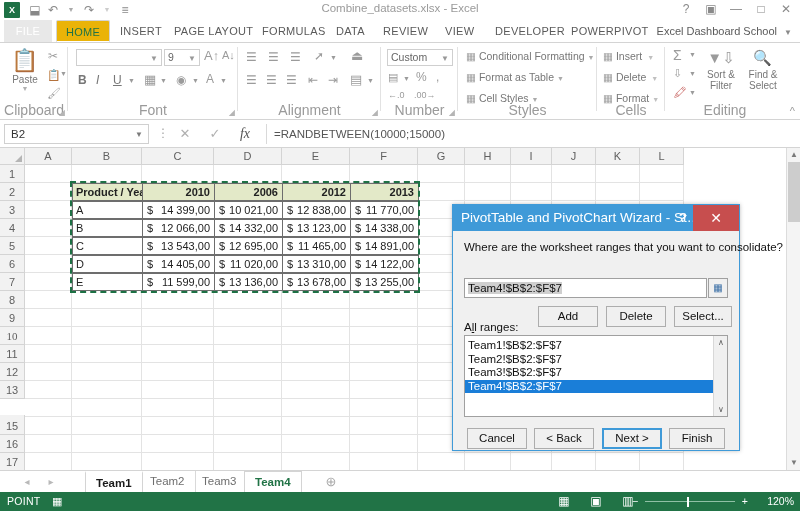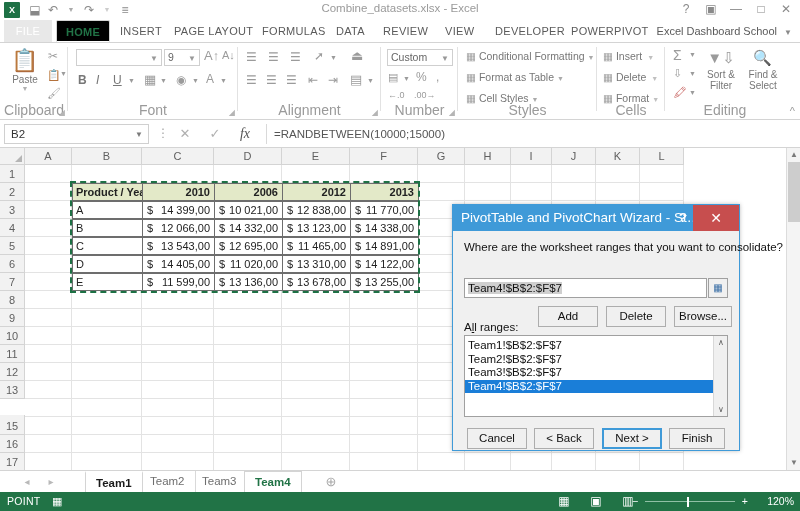--- a/index.html
+++ b/index.html
@@ -21,22 +21,22 @@
   .wintitle { position:absolute; left:0; top:2px; width:800px; text-align:center; color:#9a9a9a;
               font-size:11.5px; }
   .winbtns { position:absolute; right:2px; top:1px; display:flex; gap:1px; }
   .winbtn { width:24px; height:17px; text-align:center; line-height:17px; color:#8a8a8a; font-size:12px; }
 
   
   #ribbontabs { position:absolute; left:0; top:20px; width:800px; height:22px; background:#fff; }
   .rtab { position:absolute; top:0; height:22px; line-height:22px; font-size:11px; color:#5a5a5a;
           padding:0 9px; letter-spacing:.3px; white-space:nowrap;}
   .rtab.file { background:#e8e8e8; color:#fff; }
-  .rtab.active { color:#217346; font-weight:700; border:1px solid #d4d4d4; border-bottom:1px solid #fff;
-                 background:#000000; border-radius:2px 2px 0 0;text-align:right; }
+  .rtab.active { color:#217346; font-weight:400; border:1px solid #d4d4d4; border-bottom:1px solid #fff;
+                 background:#eab308; border-radius:2px 2px 0 0;text-align:right; }
   #userzone { position:absolute; right:8px; top:0; height:22px; line-height:22px; font-size:11px; color:#5a5a5a;}
 
   
   #ribbon { position:absolute; left:0; top:42px; width:800px; height:78px; background:#fff;
             border-top:1px solid #d4d4d4; border-bottom:1px solid #d4d4d4;}
   .grp { position:absolute; top:0; height:76px; }
   .grp-sep { position:absolute; top:4px; width:1px; height:64px; background:#e2e2e2; }
   .grp-lbl { position:absolute; bottom:1px; width:100%; text-align:center; font-size:14px; color:#9a9a9a; }
   .dlglauncher{ position:absolute; bottom:2px; right:3px; font-size:8px; color:#b5b5b5;}
   .bigbtn { position:absolute; text-align:center; color:#777; }
@@ -339,21 +339,21 @@
   <div id="rowheaders">
       <div class="rowhdr" style="top: 17px;">1</div>
       <div class="rowhdr" style="top: 35px;">2</div>
       <div class="rowhdr" style="top: 53px;">3</div>
       <div class="rowhdr" style="top: 71px;">4</div>
       <div class="rowhdr" style="top: 89px;">5</div>
       <div class="rowhdr" style="top: 107px;">6</div>
       <div class="rowhdr" style="top: 125px;">7</div>
       <div class="rowhdr" style="top: 143px;">8</div>
       <div class="rowhdr" style="top: 161px;">9</div>
-      <div class="rowhdr" style="top: 179px;">10</div>
+      <div class="rowhdr" style="top: 179px; font-family: Liberation Serif, serif;">10</div>
       <div class="rowhdr" style="top: 197px;">11</div>
       <div class="rowhdr" style="top: 215px;">12</div>
       <div class="rowhdr" style="top: 233px;">13</div>
       <div class="rowhdr" style="top: 267px;">14</div>
       <div class="rowhdr" style="top: 269px;">15</div>
       <div class="rowhdr" style="top: 287px;">16</div>
       <div class="rowhdr" style="top: 305px;">17</div>
     </div>
   <div id="cells">
       <div class="gcell" style="left: 25px; top: 17px; width: 47px;"></div>
@@ -717,21 +717,21 @@
   <div id="dlgbody">
     <div id="dlgprompt">Where are the worksheet ranges that you want to consolidate?</div>
     <div class="dlglabel" style="left:10px;top:46px;"><u>R</u><span>ange:</span></div>
     <div id="rangeinput">
       <span class="sel">Team4!$B$2:$F$7</span>
     </div>
     <div id="rangepick">▦</div>
 
     <div class="dbtn" style="left:84px;top:75px;width:60px;">Add</div>
     <div class="dbtn" style="left:152px;top:75px;width:60px;">Delete</div>
-    <div class="dbtn" style="left:220px;top:75px;width:58px;">Browse...</div>
+    <div class="dbtn" style="left:220px;top:75px;width:58px;">Select...</div>
 
     <div class="dlglabel" style="left:10px;top:90px;">A<u>l</u><span>l ranges:</span></div>
 
     <div id="rangelist">
       <div id="listrows">
           <div class="lrow" style="top: 3px;">Team1!$B$2:$F$7</div>
           <div class="lrow" style="top: 16.5px;">Team2!$B$2:$F$7</div>
           <div class="lrow" style="top: 30px;">Team3!$B$2:$F$7</div>
           <div class="lrow sel" style="top: 43.5px;">Team4!$B$2:$F$7</div>
         </div>

